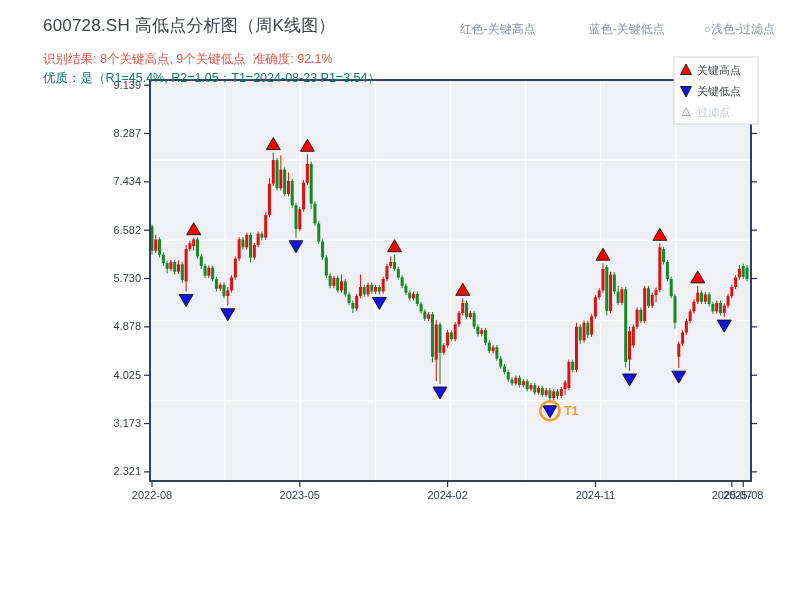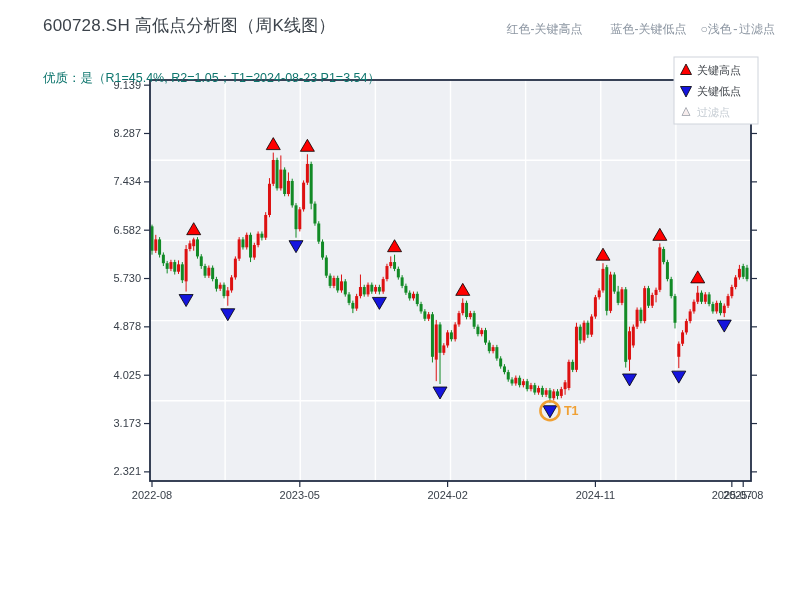--- a/index.html
+++ b/index.html
@@ -7,45 +7,46 @@
     position:relative;width:800px;height:600px;background:#ffffff;overflow:hidden;
     font-family:"Liberation Sans","DejaVu Sans",sans-serif;
     margin-left:29px;
   }
   .page-title{
     position:absolute;left:14px;top:14px;font-size:17px;color:#3c434b;
     letter-spacing:0.2px;
   }
   .top-legend{
     position:absolute;top:21px;right:54px;font-size:12px;color:#8b95a1;
-    display:flex;align-items:center;white-space:nowrap;
+    display:flex;align-items:center;white-space:nowrap;gap:25px;
   }
   .top-legend span{display:inline-block;}
   .top-legend .gap-big{margin-left:28px;}
-  .top-legend .gap-small{margin-left:14px;font-family:Liberation Mono, monospace;}
+  .top-legend .gap-small{margin-left:14px;}
   .line-red{
     position:absolute;left:14px;top:51px;font-size:12.5px;color:#e25a4e;white-space:pre;
   }
   .line-green{
     position:absolute;left:14px;top:70px;font-size:12.5px;color:#0f766e;white-space:pre;z-index:3;
   }
   svg{position:absolute;left:0;top:0;}
 </style>
 </head>
 <body>
 
 <div class="canvas">
   <div class="page-title">600728.SH 高低点分析图（周K线图）</div>
 
   <div class="top-legend">
     <span>红色-关键高点</span>
     <span class="gap-big">蓝色-关键低点</span>
     <span class="gap-small">○浅色-过滤点</span>
   </div>
 
+  <div class="line-red">识别结果: 8个关键高点, 9个关键低点  准确度: 92.1%</div>
   <div class="line-green">优质：是（R1=45.4%, R2=1.05；T1=2024-08-23 P1=3.54）</div>
 
   <svg id="chart" width="800" height="600" viewBox="0 0 800 600">
       <rect x="121" y="80" width="601" height="401" fill="#eef0f4"></rect>
       <g stroke="#ffffff" stroke-width="1.4">
         <line x1="196.125" y1="80" x2="196.125" y2="481"></line>
         <line x1="271.25" y1="80" x2="271.25" y2="481"></line>
         <line x1="346.375" y1="80" x2="346.375" y2="481"></line>
         <line x1="421.5" y1="80" x2="421.5" y2="481"></line>
         <line x1="496.625" y1="80" x2="496.625" y2="481"></line>

